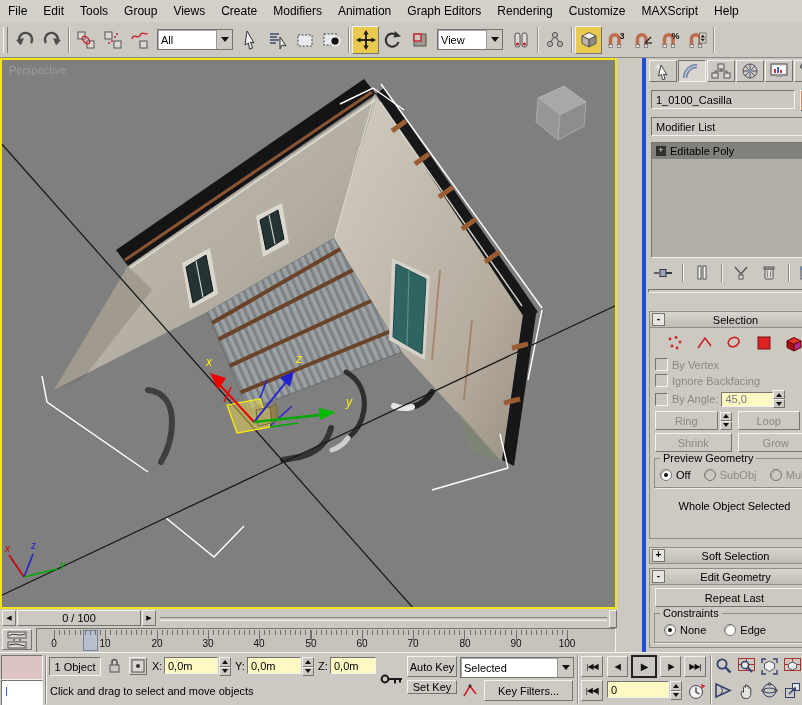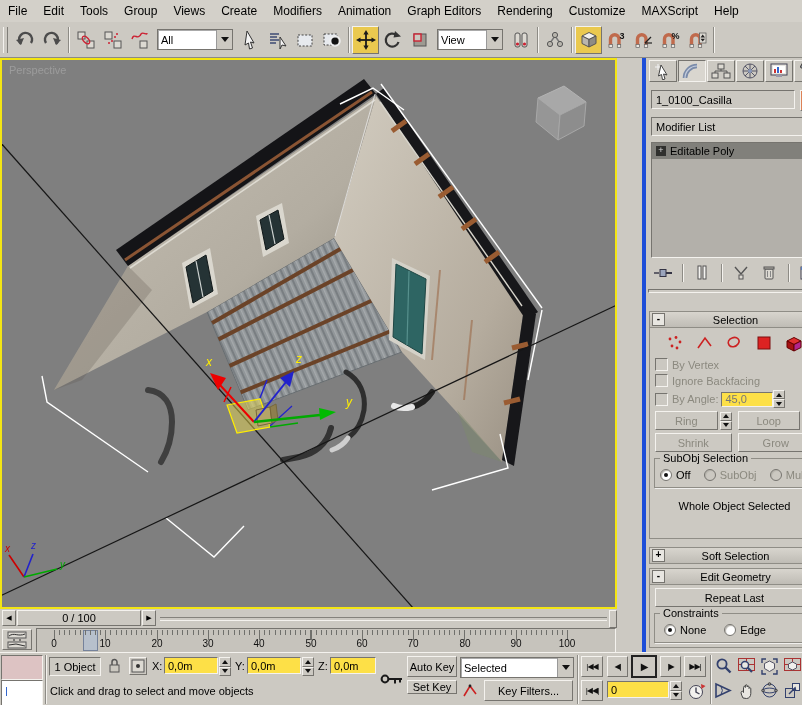--- a/index.html
+++ b/index.html
@@ -22,21 +22,21 @@
   .combo .cval{flex:1;padding:0 3px;white-space:nowrap;overflow:hidden;}
   .combo .carr{width:15px;height:100%;background:#ccc9c2;border-left:1px solid #999;display:flex;align-items:center;justify-content:center;}
   .tri-dn{width:0;height:0;border-left:4px solid transparent;border-right:4px solid transparent;border-top:5px solid #111;}
   
   #viewport{position:absolute;left:0;top:58px;width:613px;height:547px;background:#7f7f7f;border:2px solid #f3e513;}
   
   #cmdpanel{position:absolute;left:642px;top:58px;width:185px;height:594px;background:#ccc9c2;box-sizing:border-box;border-left:4px solid #1d4ed8;}
   .tab{width:28px;height:22px;}
   .tab.active{border-top:1px solid #76746f;border-left:1px solid #76746f;border-bottom:1px solid #f4f2ee;border-right:1px solid #f4f2ee;background:#d9d6cf;}
   .field{background:#cbc8c1;box-sizing:border-box;display:flex;align-items:center;padding:0 4px;}
-  .wfield{background:#fde047;box-sizing:border-box;display:flex;align-items:center;padding:0 3px;}
+  .wfield{background:#fef9c3;box-sizing:border-box;display:flex;align-items:center;padding:0 3px;}
   .spin{display:inline-flex;flex-direction:column;width:12px;height:18px;flex:0 0 auto;}
   .spin i{flex:1;background:#ccc9c2;border-top:1px solid #f4f2ee;border-left:1px solid #f4f2ee;border-bottom:1px solid #76746f;border-right:1px solid #76746f;display:flex;align-items:center;justify-content:center;}
   .up-t{width:0;height:0;border-left:3px solid transparent;border-right:3px solid transparent;border-bottom:4px solid #111;}
   .dn-t{width:0;height:0;border-left:3px solid transparent;border-right:3px solid transparent;border-top:4px solid #111;}
   .rollout{border:1px solid #8f8d86;margin-bottom:4px;background:#ccc9c2;}
   .rhead{height:15px;background:linear-gradient(#d8d5ce,#bfbcb5);border-bottom:1px solid #8f8d86;display:flex;align-items:center;padding:0 2px;}
   .rbox{width:11px;height:11px;background:#e8e6e1;border:1px solid #76746f;font-size:10px;line-height:9px;text-align:center;font-weight:bold;margin-right:2px;}
   .rtitle{flex:1;text-align:center;margin-right:13px;}
   .cb{width:11px;height:11px;background:#cbc8c1;border-top:1px solid #76746f;border-left:1px solid #76746f;border-bottom:1px solid #f4f2ee;border-right:1px solid #f4f2ee;margin-right:4px;flex:0 0 auto;}
   .radio{width:10px;height:10px;border-radius:50%;background:#fff;border:1px solid #76746f;box-shadow:inset 1px 1px 1px #b5b2ab;margin-right:4px;position:relative;flex:0 0 auto;}
@@ -587,21 +587,21 @@
                 <i>
                   <span class="dn-t"></span>
                 </i>
               </span>
           </div>
           <div class="row" style="gap:6px;">
             <div class="pbtn raised dimtxt" style="flex:1;">Shrink</div>
             <div class="pbtn raised dimtxt" style="flex:1;">Grow</div>
           </div>
           <div class="group">
-            <span class="gleg">SubObj Selection</span>
+            <span class="gleg">Preview Geometry</span>
             <div style="display:flex;align-items:center;justify-content:space-between;padding:2px 2px;">
               <span style="display:flex;align-items:flex-start;">
                   <span class="radio sel"></span>
                   <span>Off</span>
                 </span>
               <span style="display:flex;align-items:center;" class="dimtxt">
                   <span class="radio dis"></span>
                   <span>SubObj</span>
                 </span>
               <span style="display:flex;align-items:center;" class="dimtxt">

